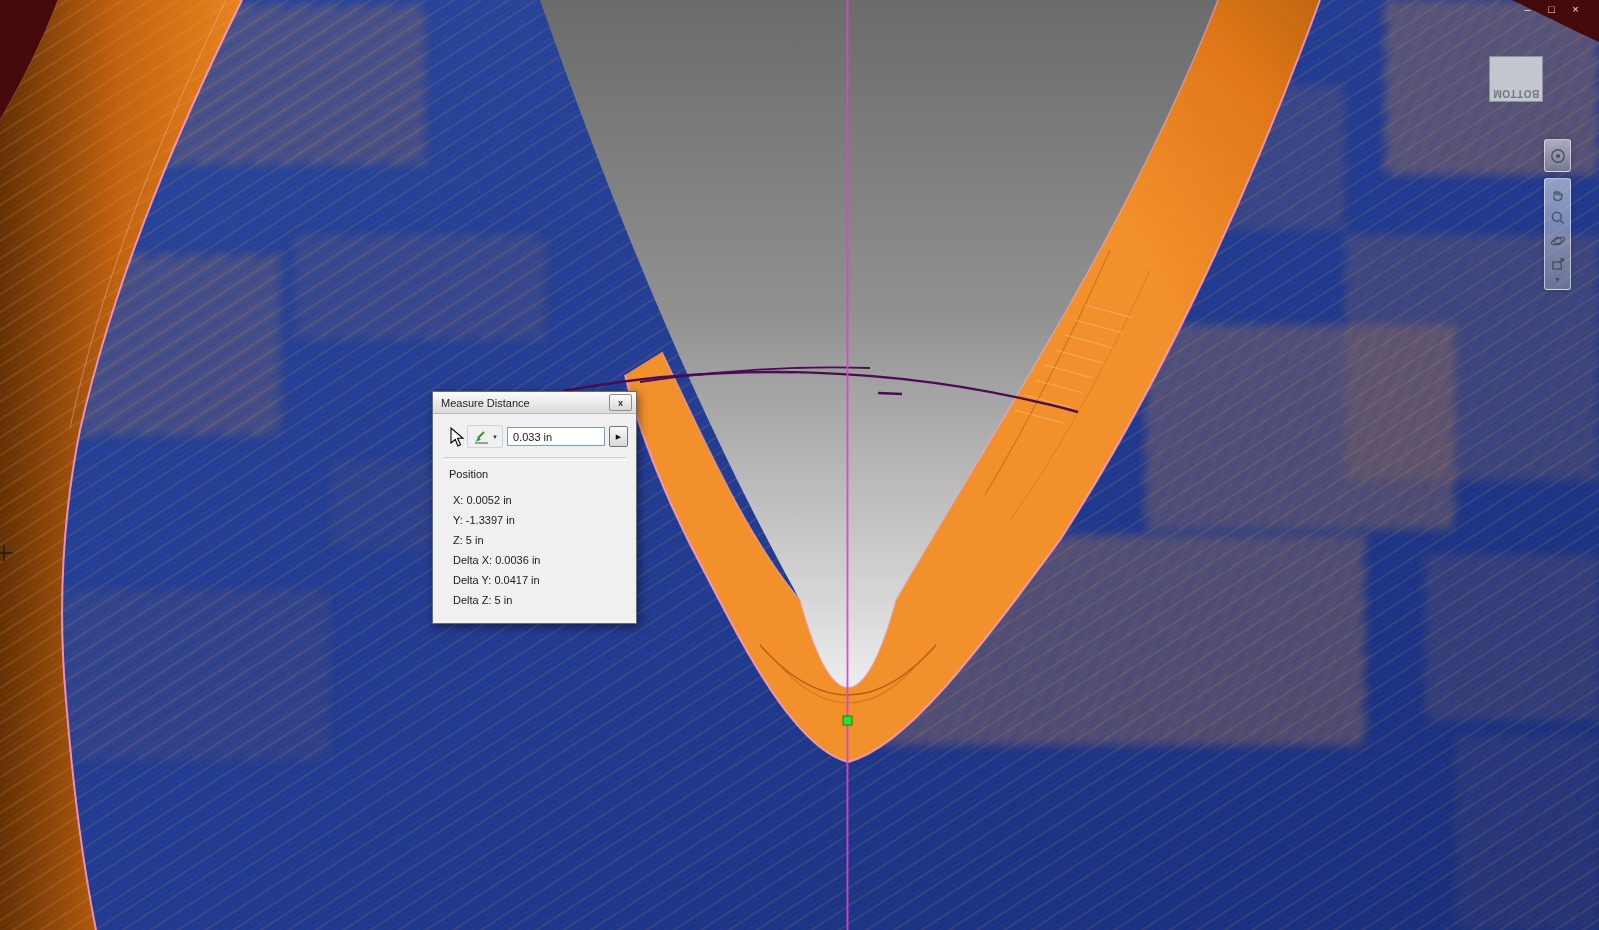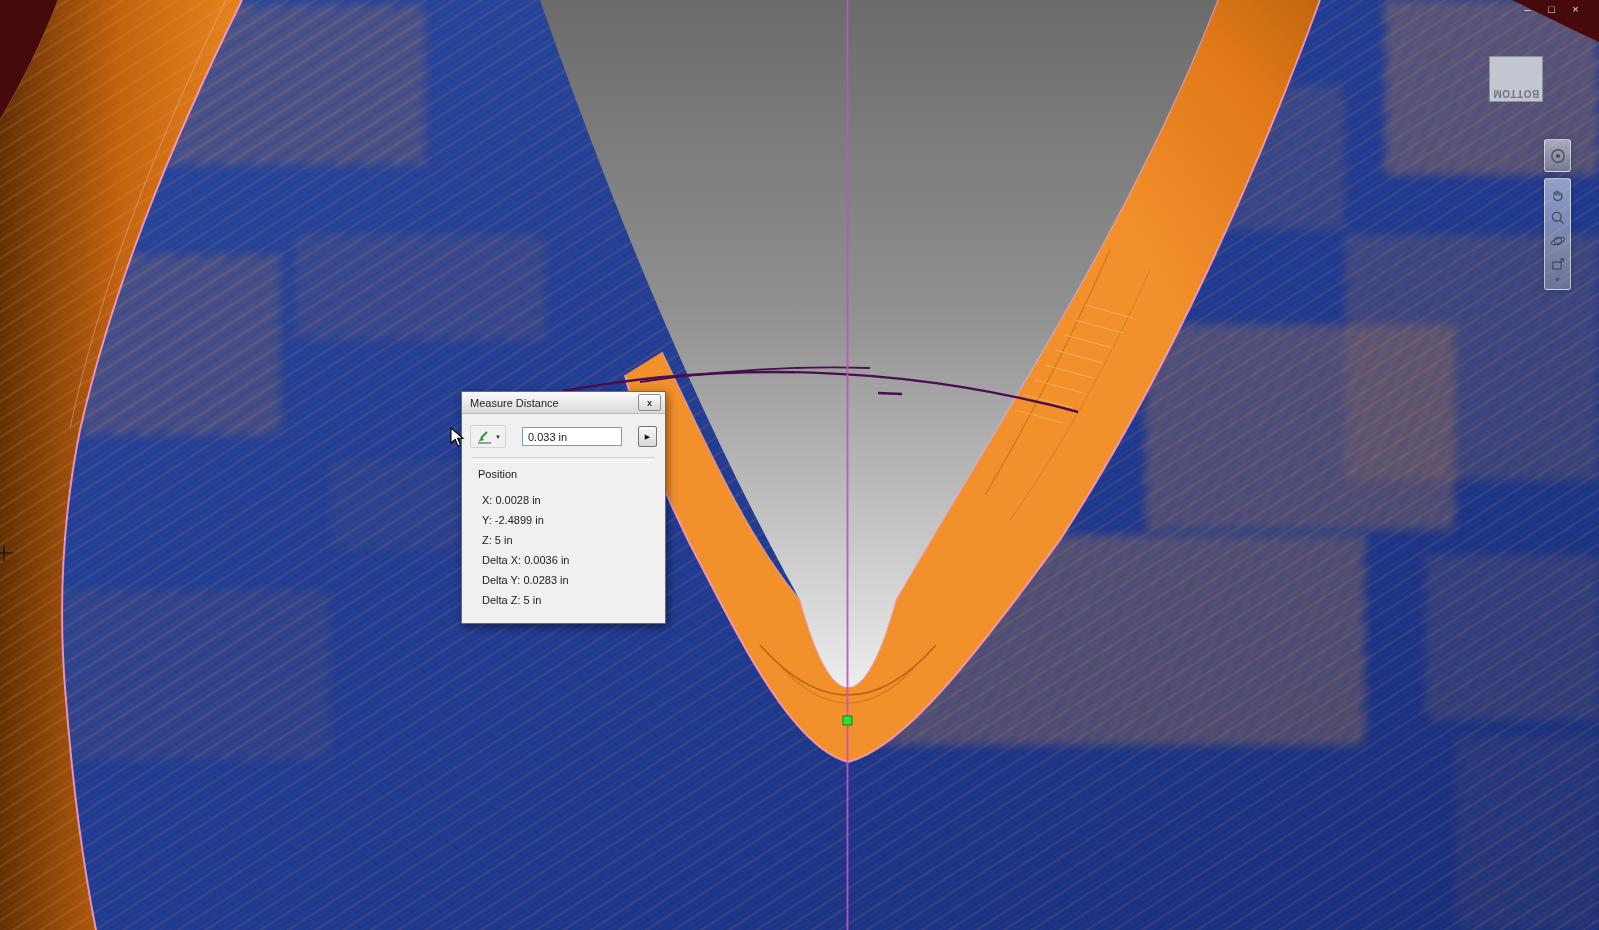--- a/index.html
+++ b/index.html
@@ -23,31 +23,31 @@
   .navbar{position:absolute;left:1544px;top:139px;width:27px;z-index:20;
           display:flex;flex-direction:column;gap:6px;}
   .nav-seg{background:linear-gradient(180deg,rgba(240,244,248,.55),rgba(168,178,190,.42));
            border:1px solid rgba(255,255,255,.55);border-radius:3px;
            box-shadow:0 0 4px rgba(0,0,0,.25);
            display:flex;flex-direction:column;align-items:center;padding:4px 0;}
   .nav-item{width:23px;height:23px;display:flex;align-items:center;justify-content:center;cursor:pointer;}
   .nav-chevron{font-size:8px;color:#3f4a55;line-height:1;padding:1px 0;cursor:pointer;}
 
   
-  .dialog{position:absolute;left:461px;top:391px;width:203px;z-index:40;
+  .dialog{position:absolute;left:432px;top:391px;width:203px;z-index:40;
           background:var(--dialog-bg,#f0f0f0);border:1px solid #6a6a6a;
           box-shadow:2px 3px 9px rgba(0,0,0,.45);font-size:11px;color:#1a1a1a;}
   .titlebar{height:21px;background:linear-gradient(#fbfbfb,#d9d9d9);border-bottom:1px solid #b8b8b8;
             display:flex;align-items:center;padding:0 4px 0 8px;cursor:move;}
   .dlg-title{flex:1;font-size:11px;color:#1e1e1e;}
   .dlg-close{width:21px;height:15px;display:flex;align-items:center;justify-content:center;
              background:linear-gradient(#ffffff,#d8d8d8);border:1px solid #8e8e8e;border-radius:2px;
              font-size:9px;font-weight:bold;color:#333;cursor:pointer;}
   .dlg-body{padding:11px 8px 9px 8px;}
-  .measure-row{display:flex;align-items:center;gap:16px;}
+  .measure-row{display:flex;align-items:center;gap:4px;margin-left:26px;}
   .tool-btn{width:34px;height:21px;display:flex;align-items:center;justify-content:center;gap:2px;
             background:transparent;border:1px solid rgba(150,160,175,.35);border-radius:2px;cursor:pointer;}
   .tool-chevron{font-size:6px;color:#333;line-height:1;}
   .value-input{flex:1;height:17px;min-width:0;border:1px solid #7b9cc4;background:#fff;
                font-family:"Liberation Sans",sans-serif;font-size:11px;color:#1a1a1a;padding:0 5px;}
   .flyout-btn{width:17px;height:19px;display:flex;align-items:center;justify-content:center;
               background:linear-gradient(#f8f8f8,#d8d8d8);border:1px solid #757575;border-radius:2px;
               font-size:7px;color:#111;cursor:pointer;}
   .sep{height:2px;border-top:1px solid #cfcfcf;border-bottom:1px solid #fdfdfd;margin:9px 2px 7px 2px;}
   .pos-heading{margin:0 0 14px 8px;}
@@ -238,25 +238,25 @@
           </svg>
           <span class="tool-chevron">▼</span>
         </span>
         <input class="value-input" value="0.033 in" style="">
         <span class="flyout-btn">
           <span>▶</span>
         </span>
       </div>
       <div class="sep"></div>
       <div class="pos-heading">Position</div>
-      <div class="pos-row">X: 0.0028 in</div>
-      <div class="pos-row">Y: -2.4899 in</div>
+      <div class="pos-row">X: 0.0052 in</div>
+      <div class="pos-row">Y: -1.3397 in</div>
       <div class="pos-row">Z: 5 in</div>
       <div class="pos-row">Delta X: 0.0036 in</div>
-      <div class="pos-row">Delta Y: 0.0283 in</div>
+      <div class="pos-row">Delta Y: 0.0417 in</div>
       <div class="pos-row">Delta Z: 5 in</div>
     </div>
   </div>
 
   <svg class="cursor" width="16" height="22" viewBox="0 0 16 22">
     <path d="M1,1 L1,16 L5.2,12.5 L8,19 L10.5,17.8 L7.6,11.3 L13,11.3 Z" fill="#ffffff" stroke="#000000" stroke-width="1.1"></path>
   </svg>
 
 </div>
 

